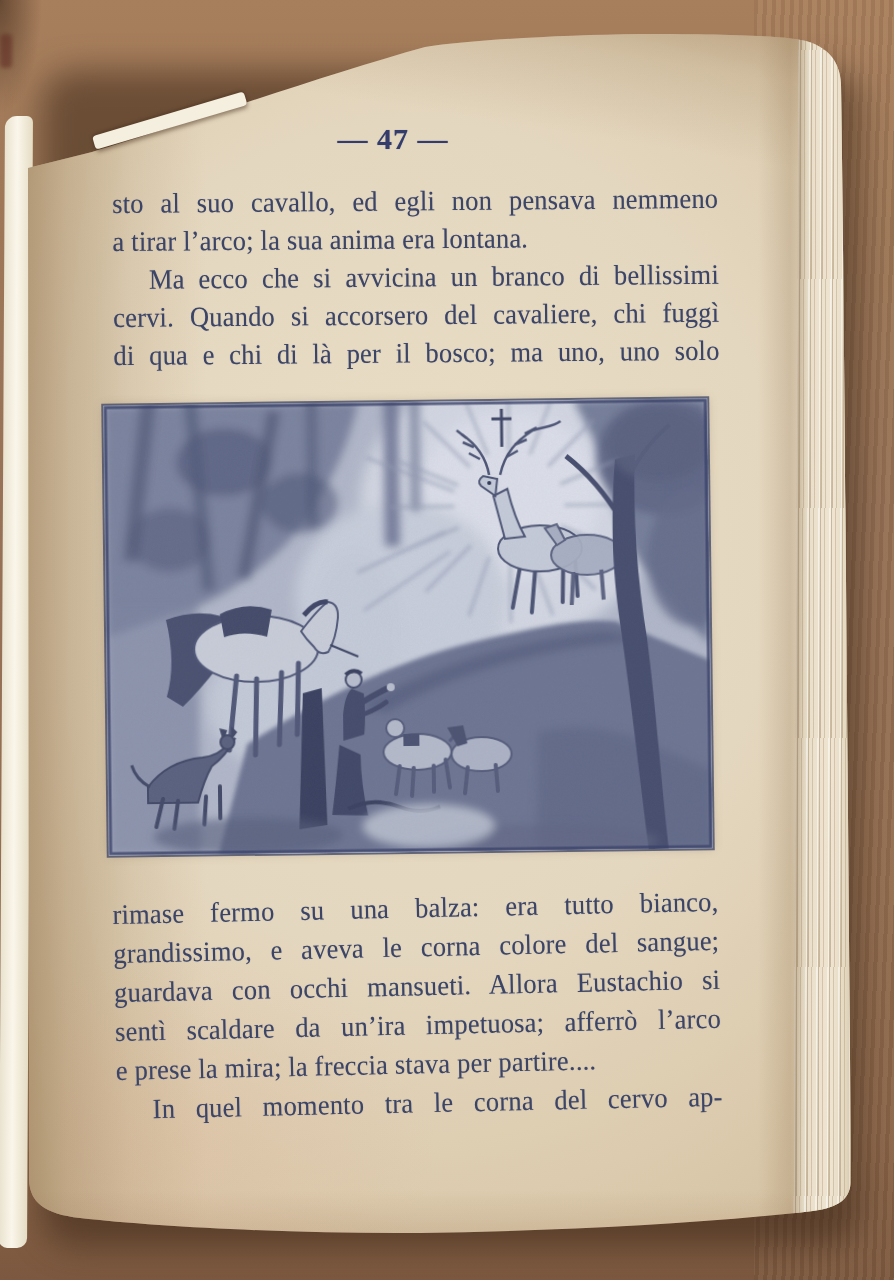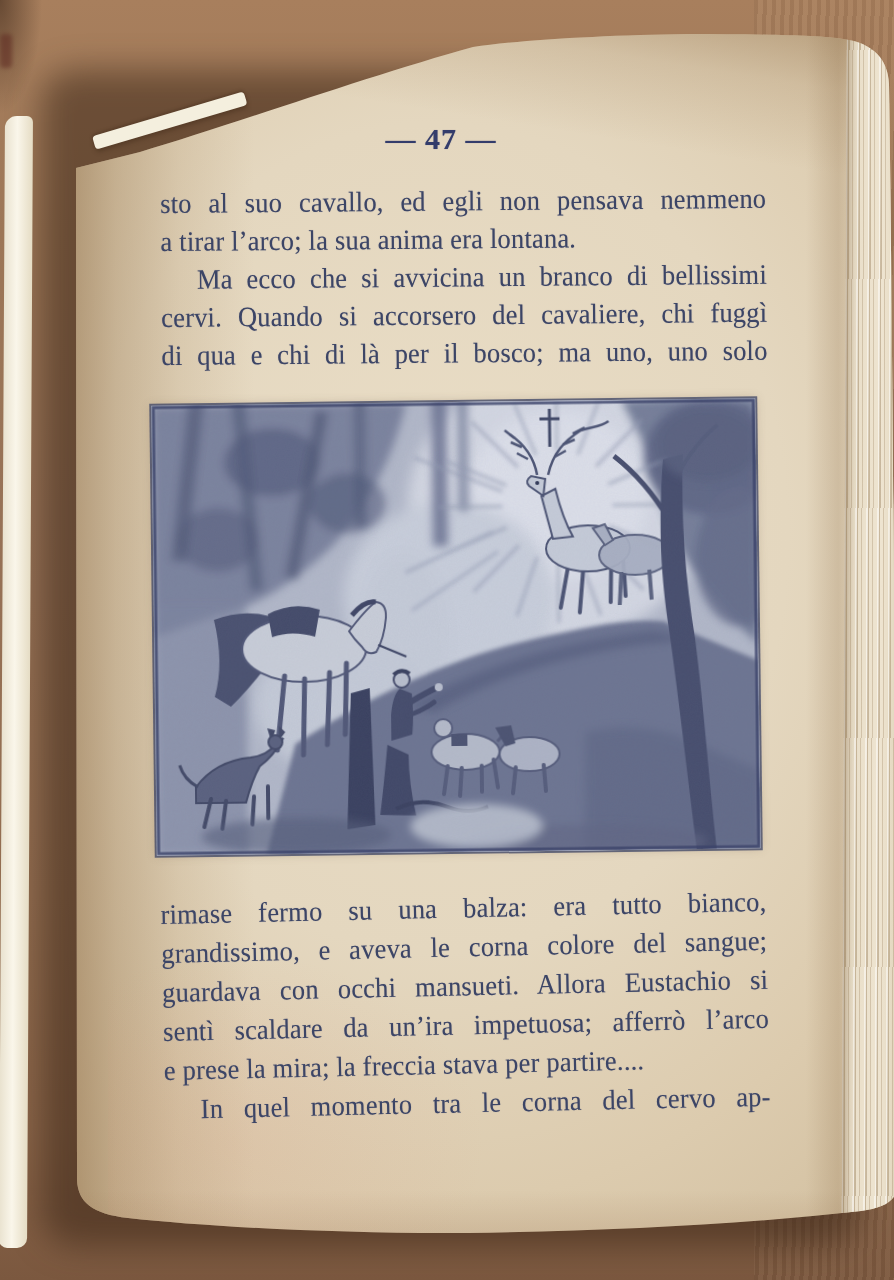--- a/index.html
+++ b/index.html
@@ -15,21 +15,21 @@
   .corner-dark{position:absolute;left:0;top:0;width:70px;height:190px;
     background:radial-gradient(80% 80% at 0% 0%,rgba(50,30,18,.55),rgba(50,30,18,0) 75%);}
   .red-speck{position:absolute;left:0;top:34px;width:12px;height:34px;background:#5f2a22;opacity:.55;border-radius:4px;filter:blur(2px);}
   
   .page-shadow{position:absolute;left:34px;top:54px;width:820px;height:1176px;border-radius:34px;
     background:rgba(52,32,17,.5);filter:blur(16px);transform:translate(7px,16px);}
   .spine-strip{position:absolute;left:2px;top:116px;width:28px;height:1132px;border-radius:12px 6px 10px 8px;
     background:linear-gradient(90deg,#e9e2cf 0%,#faf6ea 45%,#e5dcc4 100%);transform:rotate(.3deg);}
   .page{position:absolute;inset:0;
     clip-path:path("M 28 168 L 92 152 C 180 126 320 76 425 47 C 470 40 560 35 640 34 C 700 34 770 35 795 39 C 826 43 840 60 841 84 C 843 180 847 700 851 1175 C 852 1199 840 1207 813 1211 C 700 1224 560 1231 420 1233 C 300 1234 160 1227 80 1218 C 44 1214 30 1202 29 1180 Z");
-    background:radial-gradient(92% 72% at 46% 42%,#e9ddc6 0%,#e4d7bf 45%,#dccbae 72%,#d0bd9d 100%);margin-left:48px;}
+    background:radial-gradient(92% 72% at 46% 42%,#e9ddc6 0%,#e4d7bf 45%,#dccbae 72%,#d0bd9d 100%);}
   .gutter-shade{position:absolute;left:26px;top:0;bottom:0;width:180px;
     background:linear-gradient(90deg,rgba(140,106,66,.55) 0,rgba(152,120,80,.38) 42px,rgba(165,135,95,.18) 105px,rgba(165,135,95,0) 180px);}
   .top-shade{position:absolute;inset:0;
     background:linear-gradient(189deg,rgba(146,112,74,.5) 2%,rgba(146,112,74,.18) 7%,rgba(146,112,74,0) 13%);}
   .bottom-shade{position:absolute;left:0;right:0;bottom:0;height:90px;
     background:linear-gradient(0deg,rgba(150,110,75,.38),rgba(150,110,75,0));}
   .pink-tint{position:absolute;left:60px;bottom:40px;width:420px;height:320px;
     background:radial-gradient(60% 60% at 30% 70%,rgba(215,150,125,.14),rgba(215,150,125,0));}
   .right-crease{position:absolute;left:758px;top:30px;bottom:40px;width:46px;
     background:linear-gradient(90deg,rgba(135,103,66,0),rgba(135,103,66,.22) 70%,rgba(135,103,66,.08));}

